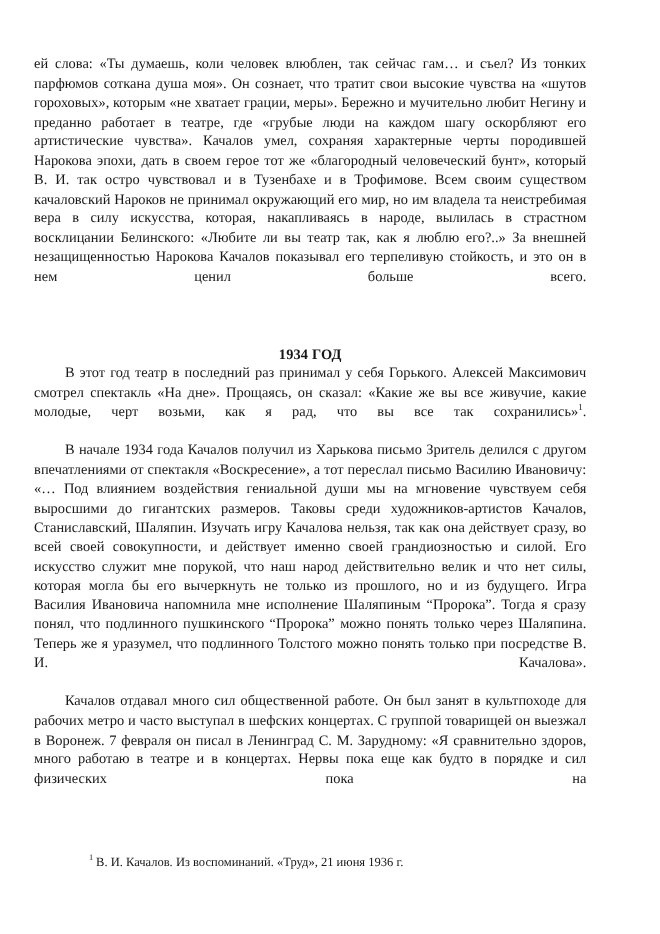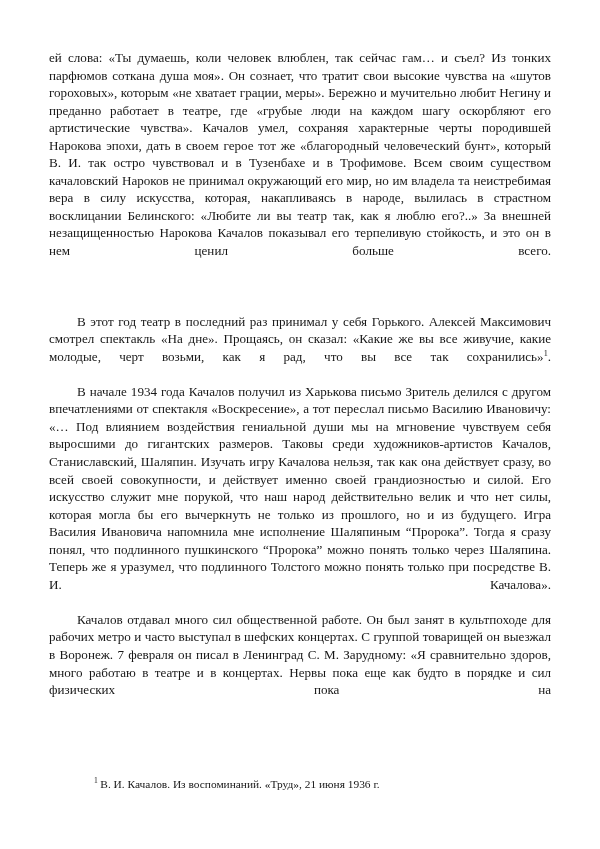--- a/index.html
+++ b/index.html
@@ -13,21 +13,21 @@
     overflow: hidden;
     font-family: "Liberation Serif", "DejaVu Serif", serif;
     color: #171717;
     -webkit-font-smoothing: antialiased;
   }
   .page {
     position: relative;
     width: 600px;
     height: 849px;
     box-sizing: border-box;
-    padding: 49px 49px 0 49px;
+    padding: 49px 49px 0 31px;
     background: #ffffff;
   }
   .body-text {
     width: 502px;
   }
   p.para {
     margin: 0;
     font-size: 13.1px;
     line-height: 17.55px;
     text-align: justify;
@@ -55,21 +55,21 @@
   }
   .gap-before-heading { height: 35.5px; }
   .gap-after-heading  { height: 0px; }
   sup.fn-ref {
     font-size: 8.2px;
     vertical-align: super;
     line-height: 0;
   }
   .footnote-area {
     position: absolute;
-    left: 66px;
+    left: 53px;
     top: 777px;
     width: 502px;
   }
   p.footnote {
     margin: 0;
     font-size: 11.4px;
     line-height: 15px;
     text-align: left;
     text-indent: 28px;
     color: #171717;
@@ -86,20 +86,21 @@
 
 <div class="page">
 
   <div class="body-text">
 
     <p class="para noindent">ей слова: «Ты думаешь, коли человек влюблен, так сейчас гам… и съел? Из тонких парфюмов соткана душа моя». Он сознает, что тратит свои высокие чувства на «шутов гороховых», которым «не хватает грации, меры». Бережно и мучительно любит Негину и преданно работает в театре, где «грубые люди на каждом шагу оскорбляют его артистические чувства». Качалов умел, сохраняя характерные черты породившей Нарокова эпохи, дать в своем герое тот же «благородный человеческий бунт», который В. И. так остро чувствовал и в Тузенбахе и в Трофимове. Всем своим существом качаловский Нароков не принимал окружающий его мир, но им владела та неистребимая вера в силу искусства, которая, накапливаясь в народе, вылилась в страстном восклицании Белинского: «Любите ли вы театр так, как я люблю его?..» За внешней незащищенностью Нарокова Качалов показывал его терпеливую стойкость, и это он в нем ценил больше всего.</p>
 
 
     <div class="gap-before-heading"></div>
 
+    <h2 class="section-heading">1934 ГОД</h2>
 
     <div class="gap-after-heading"></div>
 
 
     <p class="para"><span>В этот год театр в последний раз принимал у себя Горького. Алексей Максимович смотрел спектакль «На дне». Прощаясь, он сказал: «Какие же вы все живучие, какие молодые, черт возьми, как я рад, что вы все так сохранились»</span><sup class="fn-ref">1</sup><span>.</span></p>
 
     <p class="para">В начале 1934 года Качалов получил из Харькова письмо Зритель делился с другом впечатлениями от спектакля «Воскресение», а тот переслал письмо Василию Ивановичу: «… Под влиянием воздействия гениальной души мы на мгновение чувствуем себя выросшими до гигантских размеров. Таковы среди художников-артистов Качалов, Станиславский, Шаляпин. Изучать игру Качалова нельзя, так как она действует сразу, во всей своей совокупности, и действует именно своей грандиозностью и силой. Его искусство служит мне порукой, что наш народ действительно велик и что нет силы, которая могла бы его вычеркнуть не только из прошлого, но и из будущего. Игра Василия Ивановича напомнила мне исполнение Шаляпиным “Пророка”. Тогда я сразу понял, что подлинного пушкинского “Пророка” можно понять только через Шаляпина. Теперь же я уразумел, что подлинного Толстого можно понять только при посредстве В. И. Качалова».</p>
 
     <p class="para">Качалов отдавал много сил общественной работе. Он был занят в культпоходе для рабочих метро и часто выступал в шефских концертах. С группой товарищей он выезжал в Воронеж. 7 февраля он писал в Ленинград С. М. Зарудному: «Я сравнительно здоров, много работаю в театре и в концертах. Нервы пока еще как будто в порядке и сил физических пока на</p>
 

